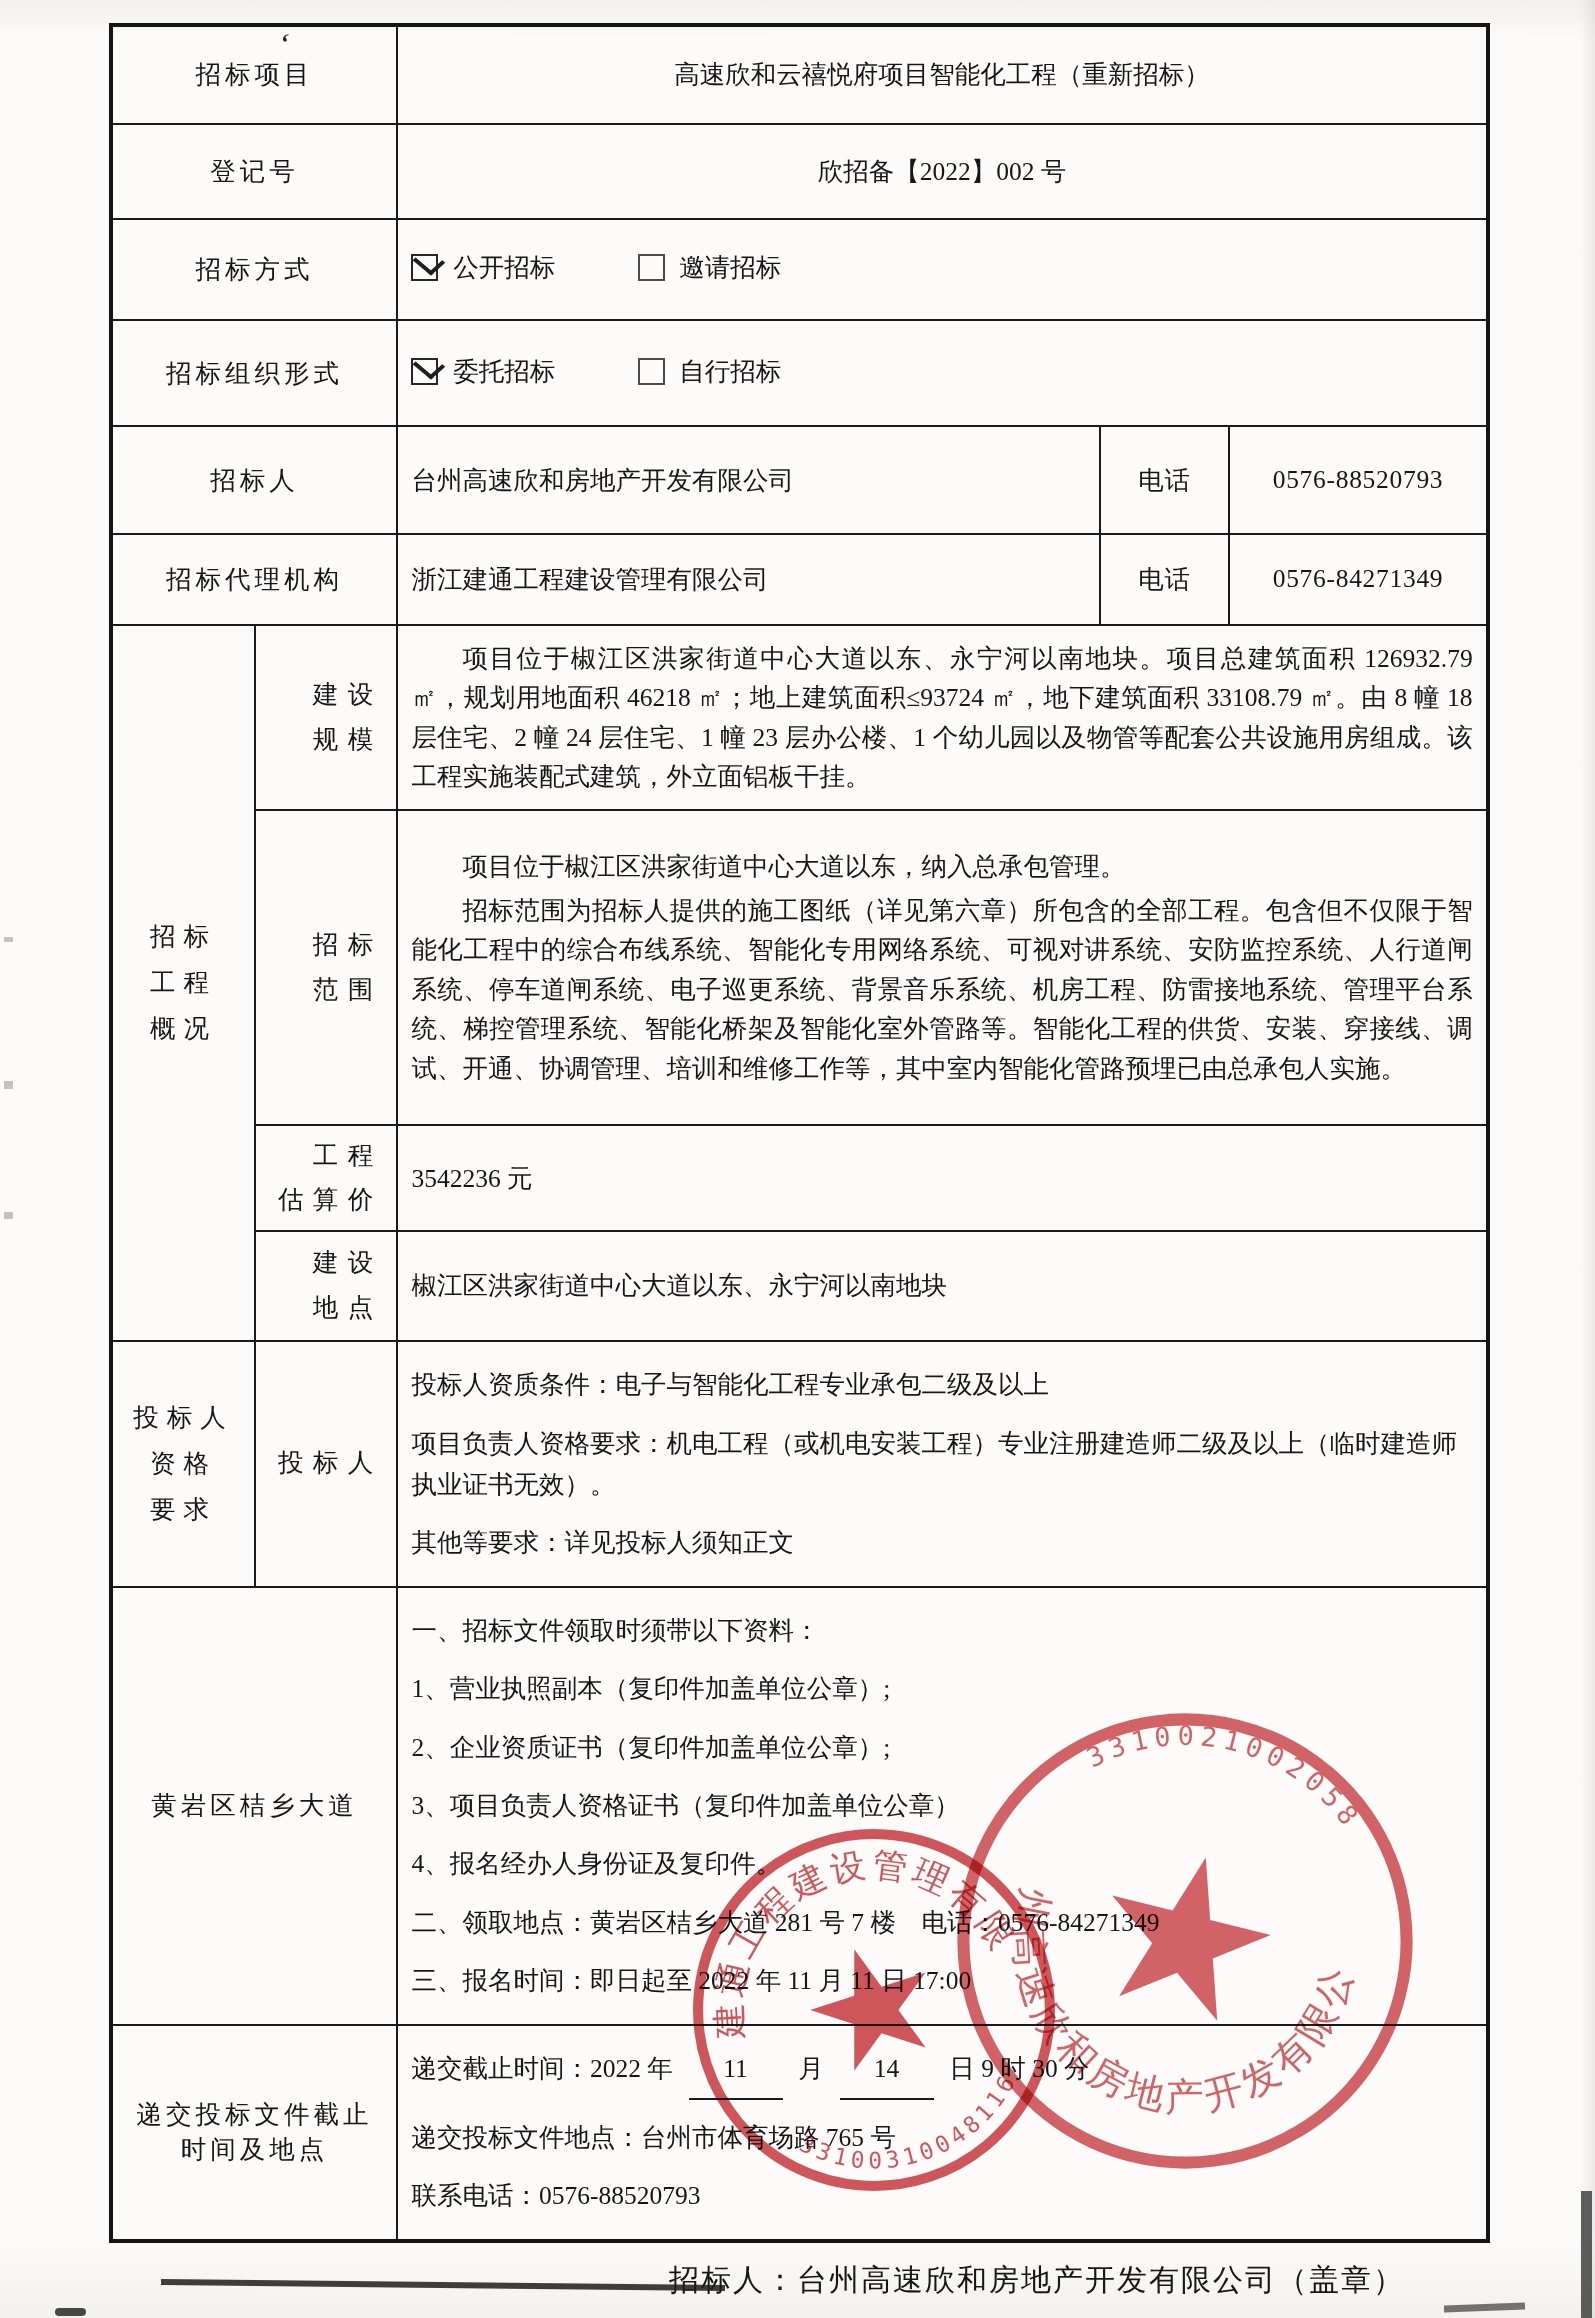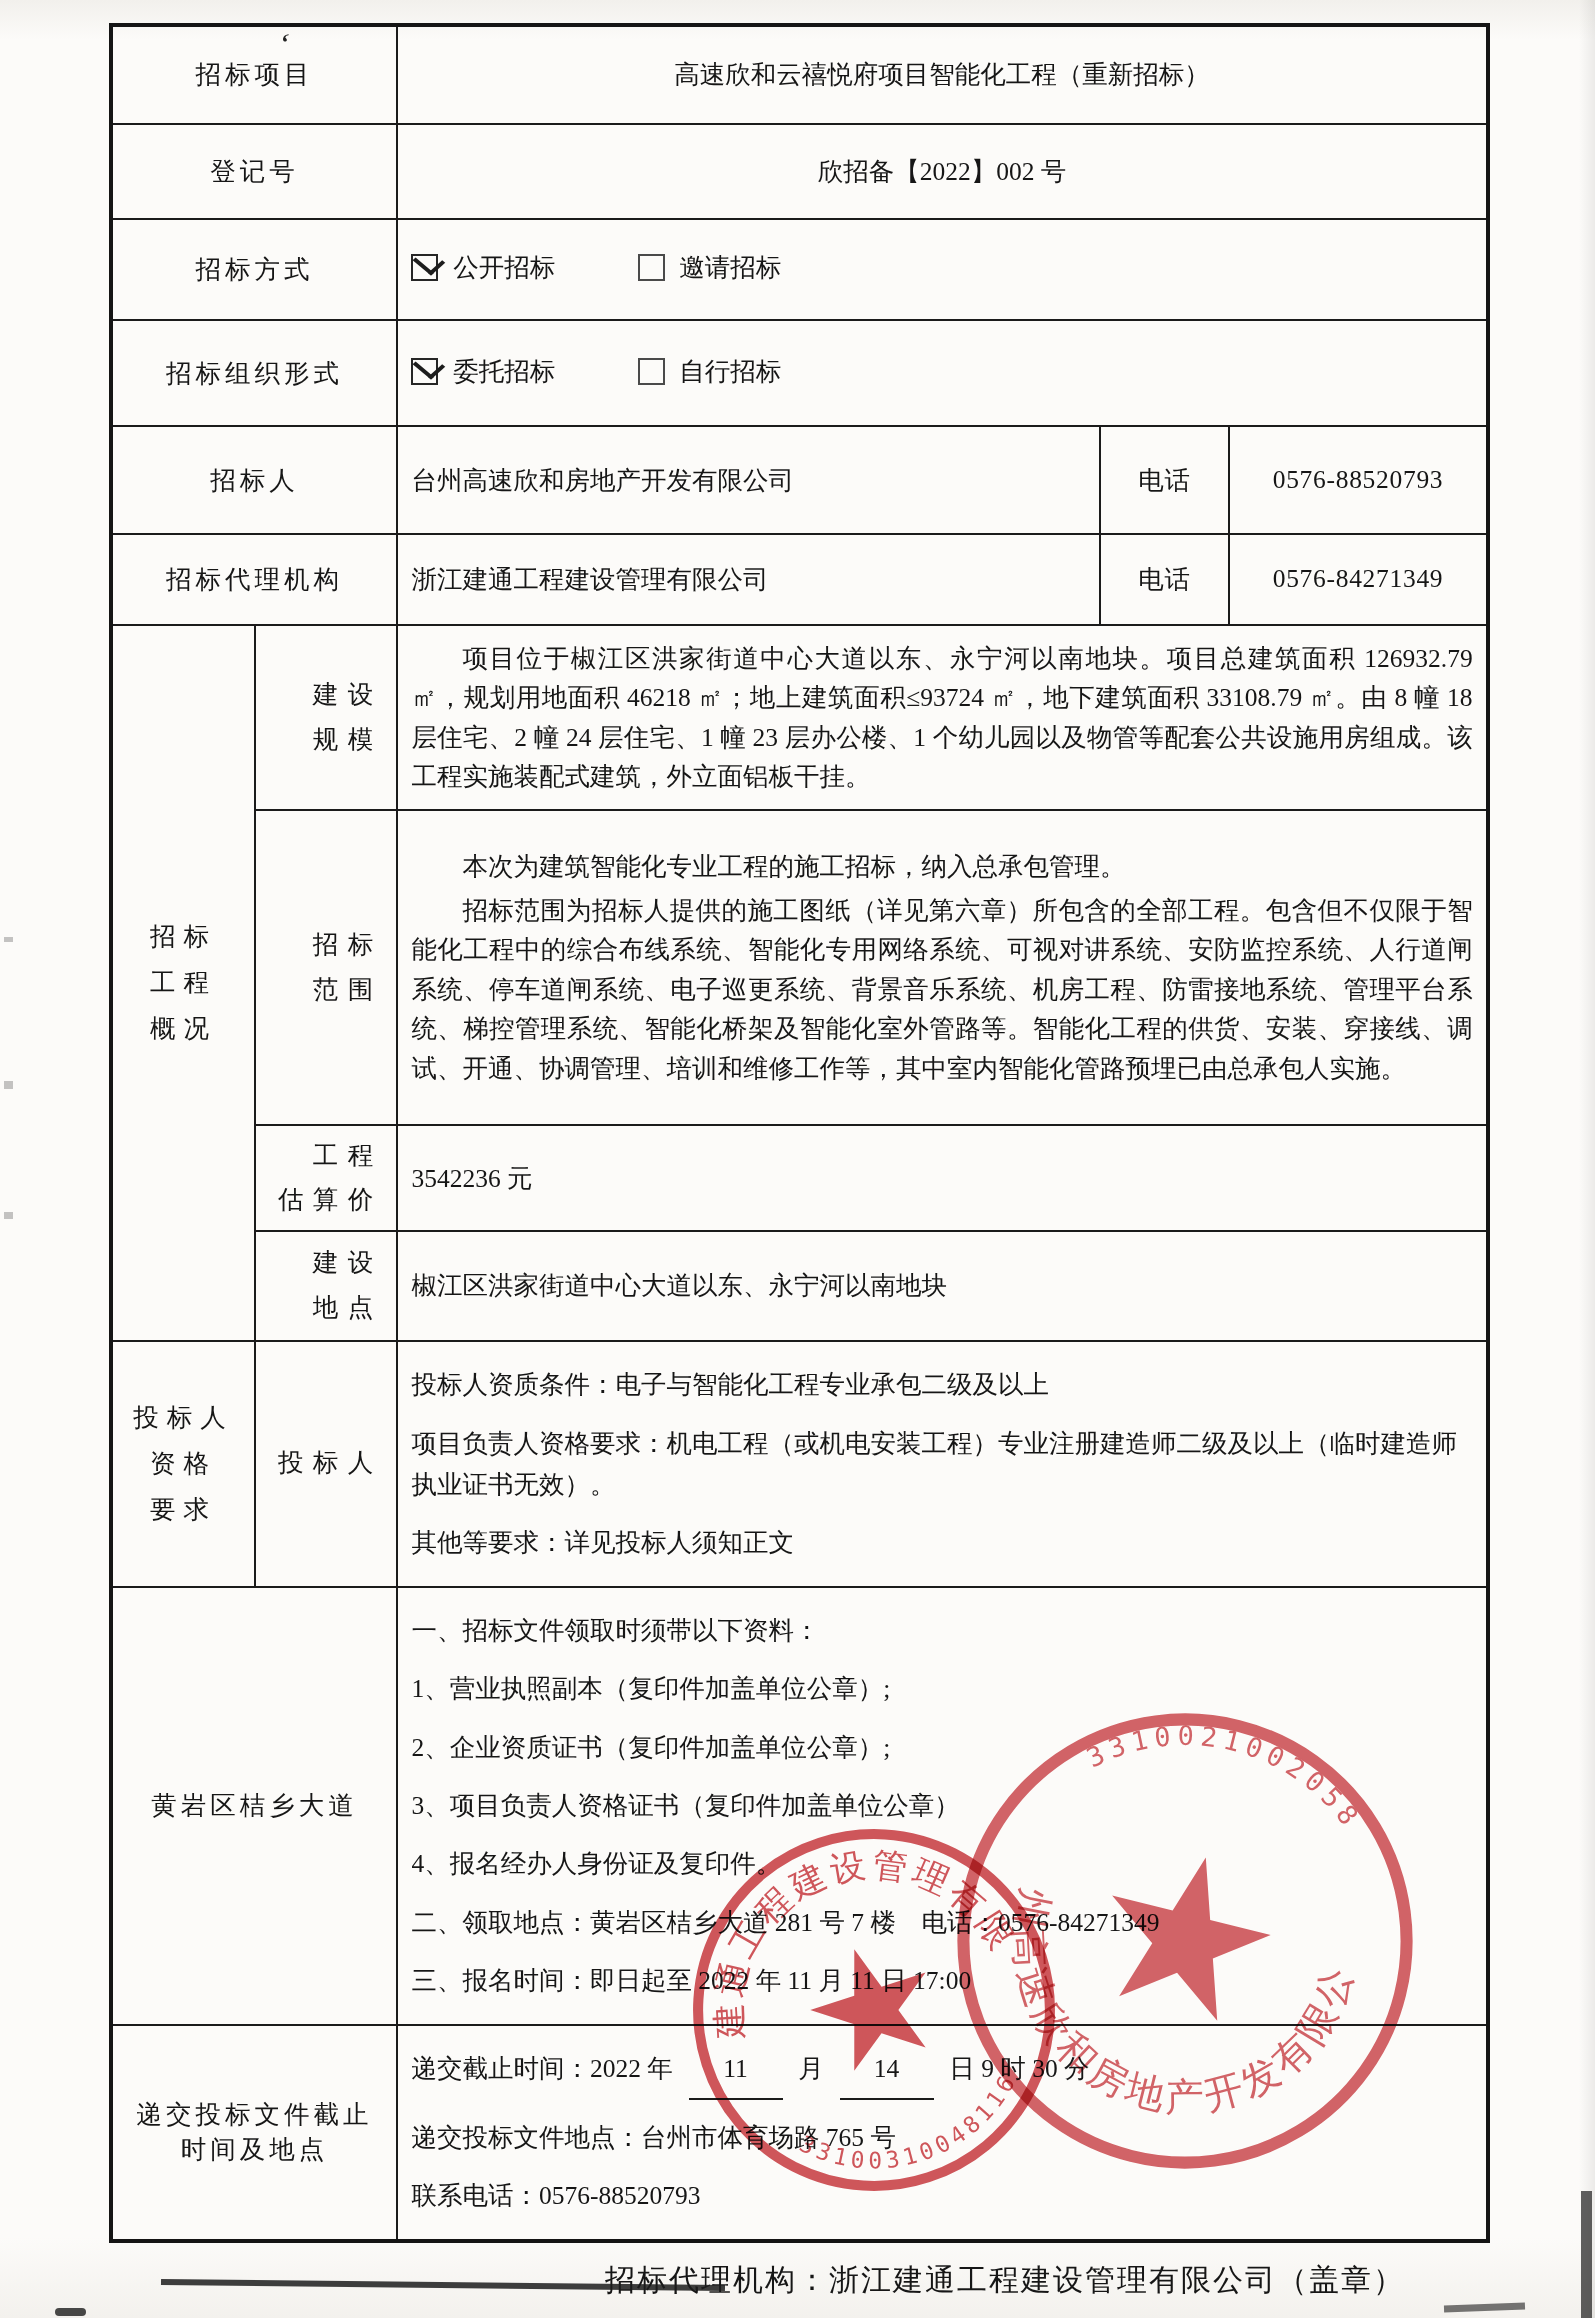--- a/index.html
+++ b/index.html
@@ -142,21 +142,21 @@
 规模</td>
       <td colspan="3">
         <p class="para indent">项目位于椒江区洪家街道中心大道以东、永宁河以南地块。项目总建筑面积 126932.79 ㎡，规划用地面积 46218 ㎡；地上建筑面积≤93724 ㎡，地下建筑面积 33108.79 ㎡。由 8 幢 18 层住宅、2 幢 24 层住宅、1 幢 23 层办公楼、1 个幼儿园以及物管等配套公共设施用房组成。该工程实施装配式建筑，外立面铝板干挂。</p>
       </td>
     </tr>
 
     <tr>
       <td class="sub pre" style="height:302px">招标
 范围</td>
       <td colspan="3">
-        <p class="para indent">本次为建筑智能化专业工程的施工招标，纳入总承包管理。</p>
+        <p class="para indent">项目位于椒江区洪家街道中心大道以东，纳入总承包管理。</p>
         <p class="para indent">招标范围为招标人提供的施工图纸（详见第六章）所包含的全部工程。包含但不仅限于智能化工程中的综合布线系统、智能化专用网络系统、可视对讲系统、安防监控系统、人行道闸系统、停车道闸系统、电子巡更系统、背景音乐系统、机房工程、防雷接地系统、管理平台系统、梯控管理系统、智能化桥架及智能化室外管路等。智能化工程的供货、安装、穿接线、调试、开通、协调管理、培训和维修工作等，其中室内智能化管路预埋已由总承包人实施。</p>
       </td>
     </tr>
 
     <tr>
       <td class="sub pre" style="height:93px">工程
 估算价</td>
       <td colspan="3" class="val">3542236 元</td>
     </tr>
 
@@ -203,20 +203,21 @@
           <span>日 9 时 30 分</span>
         </p>
         <p class="ln">递交投标文件地点：台州市体育场路 765 号</p>
         <p class="ln">联系电话：0576-88520793</p>
       </td>
     </tr>
   </tbody>
     </table>
 
   <div class="sign-block">
+    <div class="sig">招标人：台州高速欣和房地产开发有限公司（盖章）</div>
     <div class="sig">招标代理机构：浙江建通工程建设管理有限公司（盖章）</div>
   </div>
 
   <svg class="stamp" style="left:686px; top:1822px; transform:rotate(-18deg);" width="376" height="376" viewBox="-280 -280 560 560">
     <defs>
       <path id="arcTopA" d="M -198,0 A 198,198 0 1 1 198,0"></path>
       <path id="arcBotA" d="M -236,0 A 236,236 0 1 0 236,0"></path>
     </defs>
     <circle cx="0" cy="0" r="262" fill="none" stroke="#c4272e" stroke-width="15"></circle>
     <path fill="#c4272e" d="M 0,-95 L 21.4,-29.4 L 90.3,-29.4 L 34.5,11.2 L 55.9,76.9 L 0,36.3 L -55.9,76.9 L -34.5,11.2 L -90.3,-29.4 L -21.4,-29.4 Z"></path>

